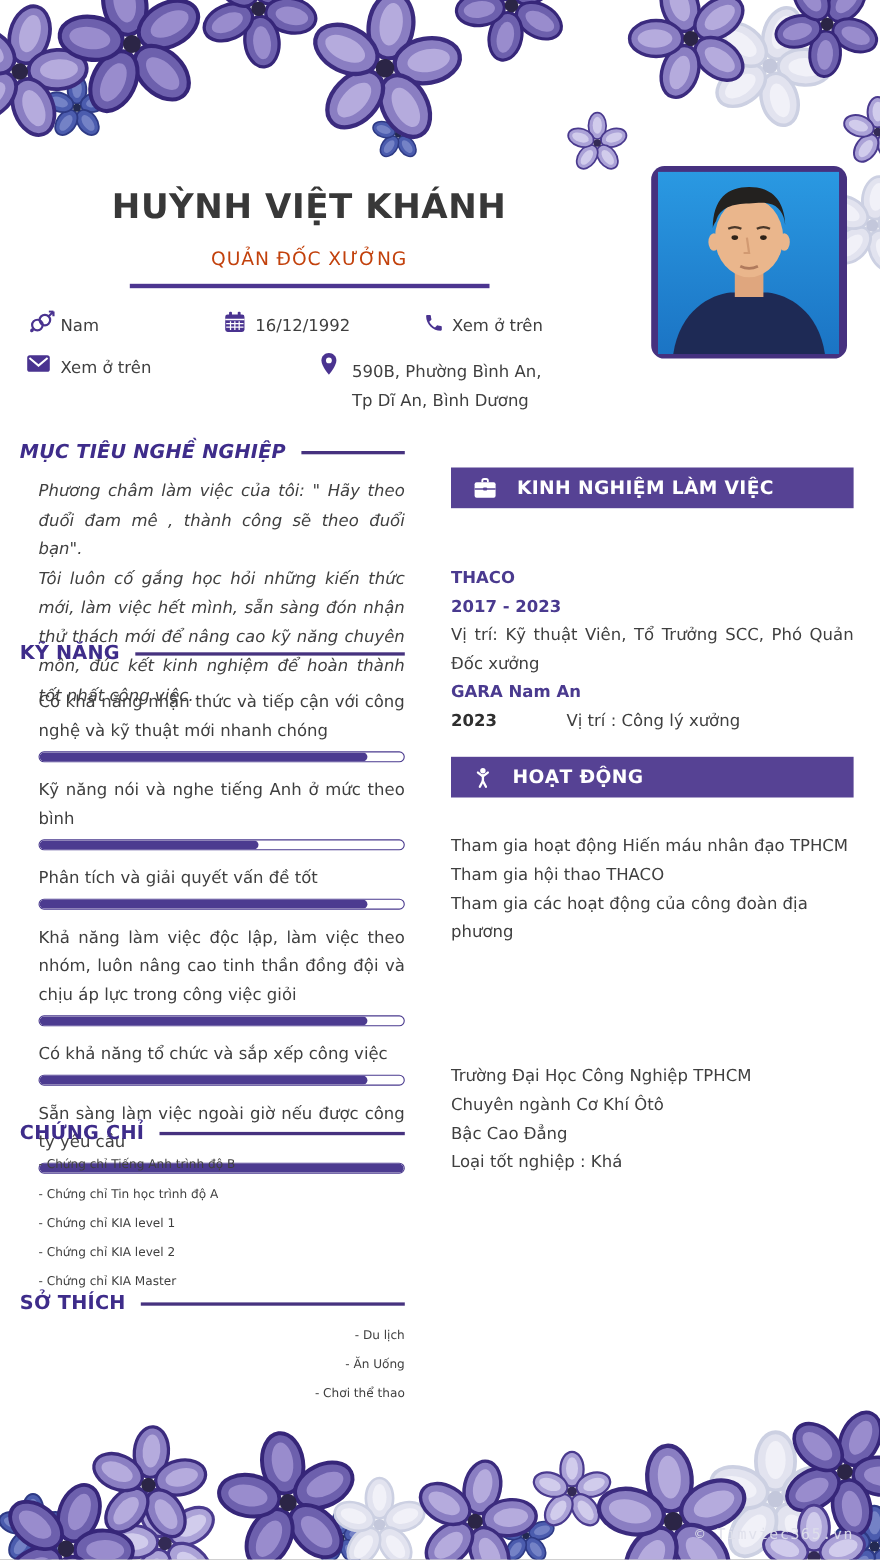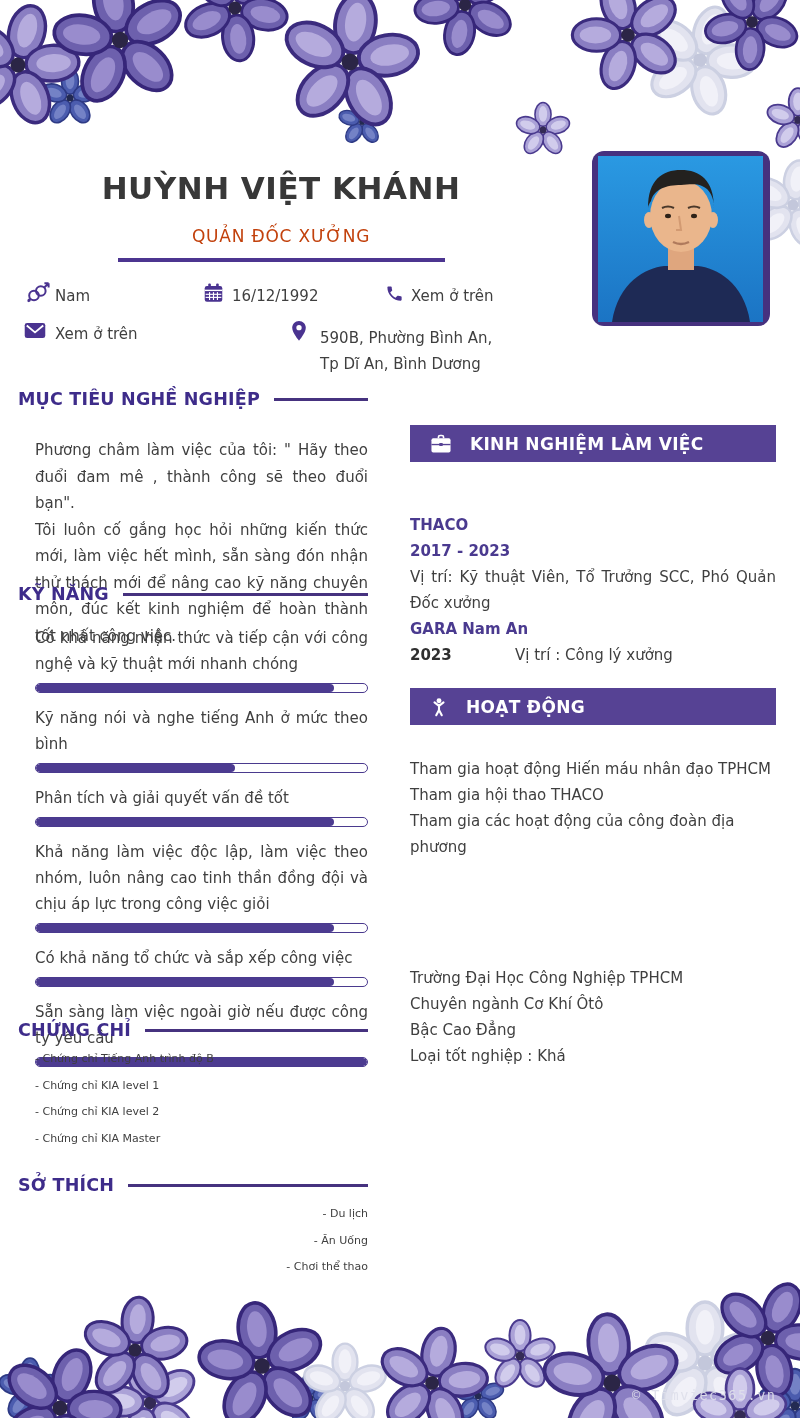--- a/index.html
+++ b/index.html
@@ -219,26 +219,26 @@
     <polyline points="3,3.5 12,11 21,3.5" fill="none" stroke="#fff" stroke-width="2"></polyline>
   </svg>
   <div class="contact-item" style="left:55px; top:325px;">Xem ở trên</div>
 
   <svg class="cicon" style="left:291px; top:320px;" width="16" height="22" viewBox="0 0 24 32">
     <path fill="#4a3390" d="M12 1 C6.2 1 1.8 5.6 1.8 11.2 c0 7.6 10.2 19.3 10.2 19.3 s10.2-11.7 10.2-19.3 C22.2 5.6 17.8 1 12 1 z"></path>
     <circle cx="12" cy="11" r="4" fill="#fff"></circle>
   </svg>
   <div class="contact-item addr" style="left:320px; top:325px;">590B, Phường Bình An, Tp Dĩ An, Bình Dương</div>
 
-  <div class="lsec" style="top:389px;">
+  <div class="lsec" style="top:401px;font-style:italic;">
     <div class="lhead">
       <span class="htxt">MỤC TIÊU NGHỀ NGHIỆP</span>
       <span class="hline"></span>
     </div>
-    <div class="lbody" style="margin-top:28px;">
+    <div class="lbody" style="margin-top:12px;">
       <p class="obj-line justify">Phương châm làm việc của tôi: " Hãy theo đuổi đam mê , thành công sẽ theo đuổi bạn".</p>
       <p class="obj-line justify">Tôi luôn cố gắng học hỏi những kiến thức mới, làm việc hết mình, sẵn sàng đón nhận thử thách mới để nâng cao kỹ năng chuyên môn, đúc kết kinh nghiệm để hoàn thành tốt nhất công việc.</p>
     </div>
   </div>
 
   <div class="lsec" style="top:584px;">
     <div class="lhead">
       <span class="htxt">KỸ NĂNG</span>
       <span class="hline"></span>
     </div>
@@ -282,20 +282,21 @@
     </div>
   </div>
 
   <div class="lsec" style="top:1020px;">
     <div class="lhead">
       <span class="htxt">CHỨNG CHỈ</span>
       <span class="hline"></span>
     </div>
     <div class="lbody" style="margin-top:6px;">
       <div class="li-line">- Chứng chỉ Tiếng Anh trình độ B</div>
+      <div class="li-line">- Chứng chỉ Tin học trình độ A</div>
       <div class="li-line">- Chứng chỉ KIA level 1</div>
       <div class="li-line">- Chứng chỉ KIA level 2</div>
       <div class="li-line">- Chứng chỉ KIA Master</div>
     </div>
   </div>
 
   <div class="lsec" style="top:1175px;">
     <div class="lhead">
       <span class="htxt">SỞ THÍCH</span>
       <span class="hline"></span>

